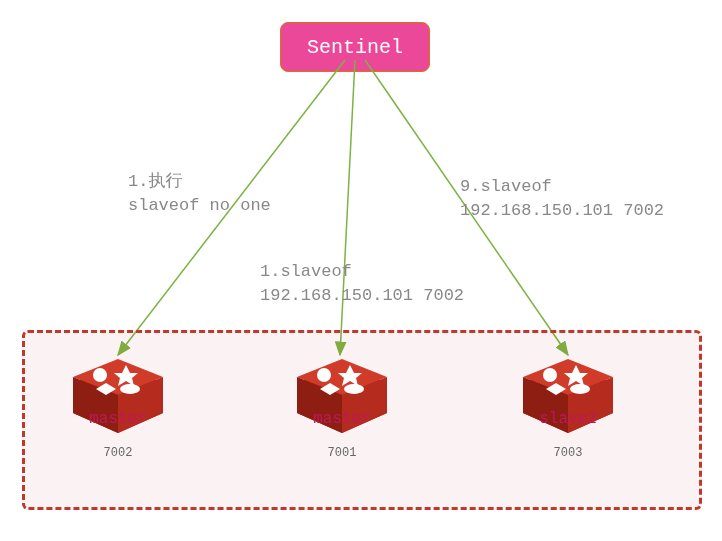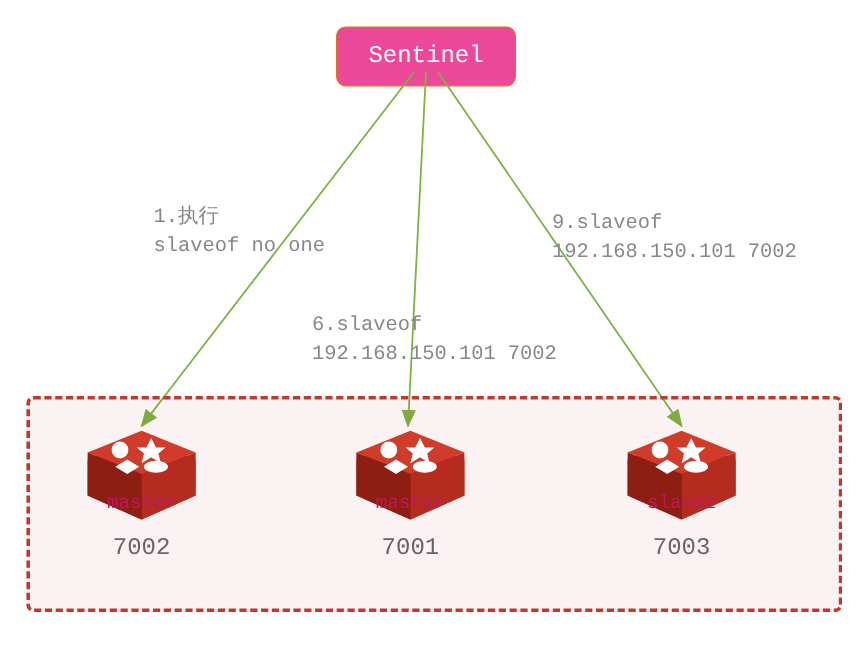--- a/index.html
+++ b/index.html
@@ -63,21 +63,21 @@
     right: 0;
     bottom: 12px;
     color: #be185d;
     font-size: 16px;
     font-family: "Courier New", monospace;
     text-align: center;
   }
   .port-label {
     margin-top: 6px;
     color: #666;
-    font-size: 20px;
+    font-size: 12px;
     font-family: "Courier New", monospace;
   }
   svg.arrows {
     position: absolute;
     left: 0;
     top: 0;
     width: 722px;
     height: 541px;
     pointer-events: none;
   }
@@ -96,21 +96,21 @@
     </marker>
   </defs>
   <line x1="345" y1="60" x2="118" y2="355" stroke="#7cb342" stroke-width="1.5" marker-end="url(#arrowhead)"></line>
   <line x1="355" y1="60" x2="340" y2="355" stroke="#7cb342" stroke-width="1.5" marker-end="url(#arrowhead)"></line>
   <line x1="365" y1="60" x2="568" y2="355" stroke="#7cb342" stroke-width="1.5" marker-end="url(#arrowhead)"></line>
 </svg>
 
 <div class="edge-label" style="left:128px; top:150px;"><span>1.执行</span>
 <span>slaveof no one</span></div>
 
-<div class="edge-label" style="left:260px; top:240px;"><span>6.slaveof</span>
+<div class="edge-label" style="left:260px; top:240px;"><span>1.slaveof</span>
 <span>192.168.150.101 7002</span></div>
 
 <div class="edge-label" style="left:460px; top:155px;"><span>9.slaveof</span>
 <span>192.168.150.101 7002</span></div>
 
 <div class="cluster-box"></div>
 
 <div class="redis-node" style="left:58px; top:355px;">
   <div class="redis-icon">
     <svg width="100" height="85" viewBox="0 0 100 85">

